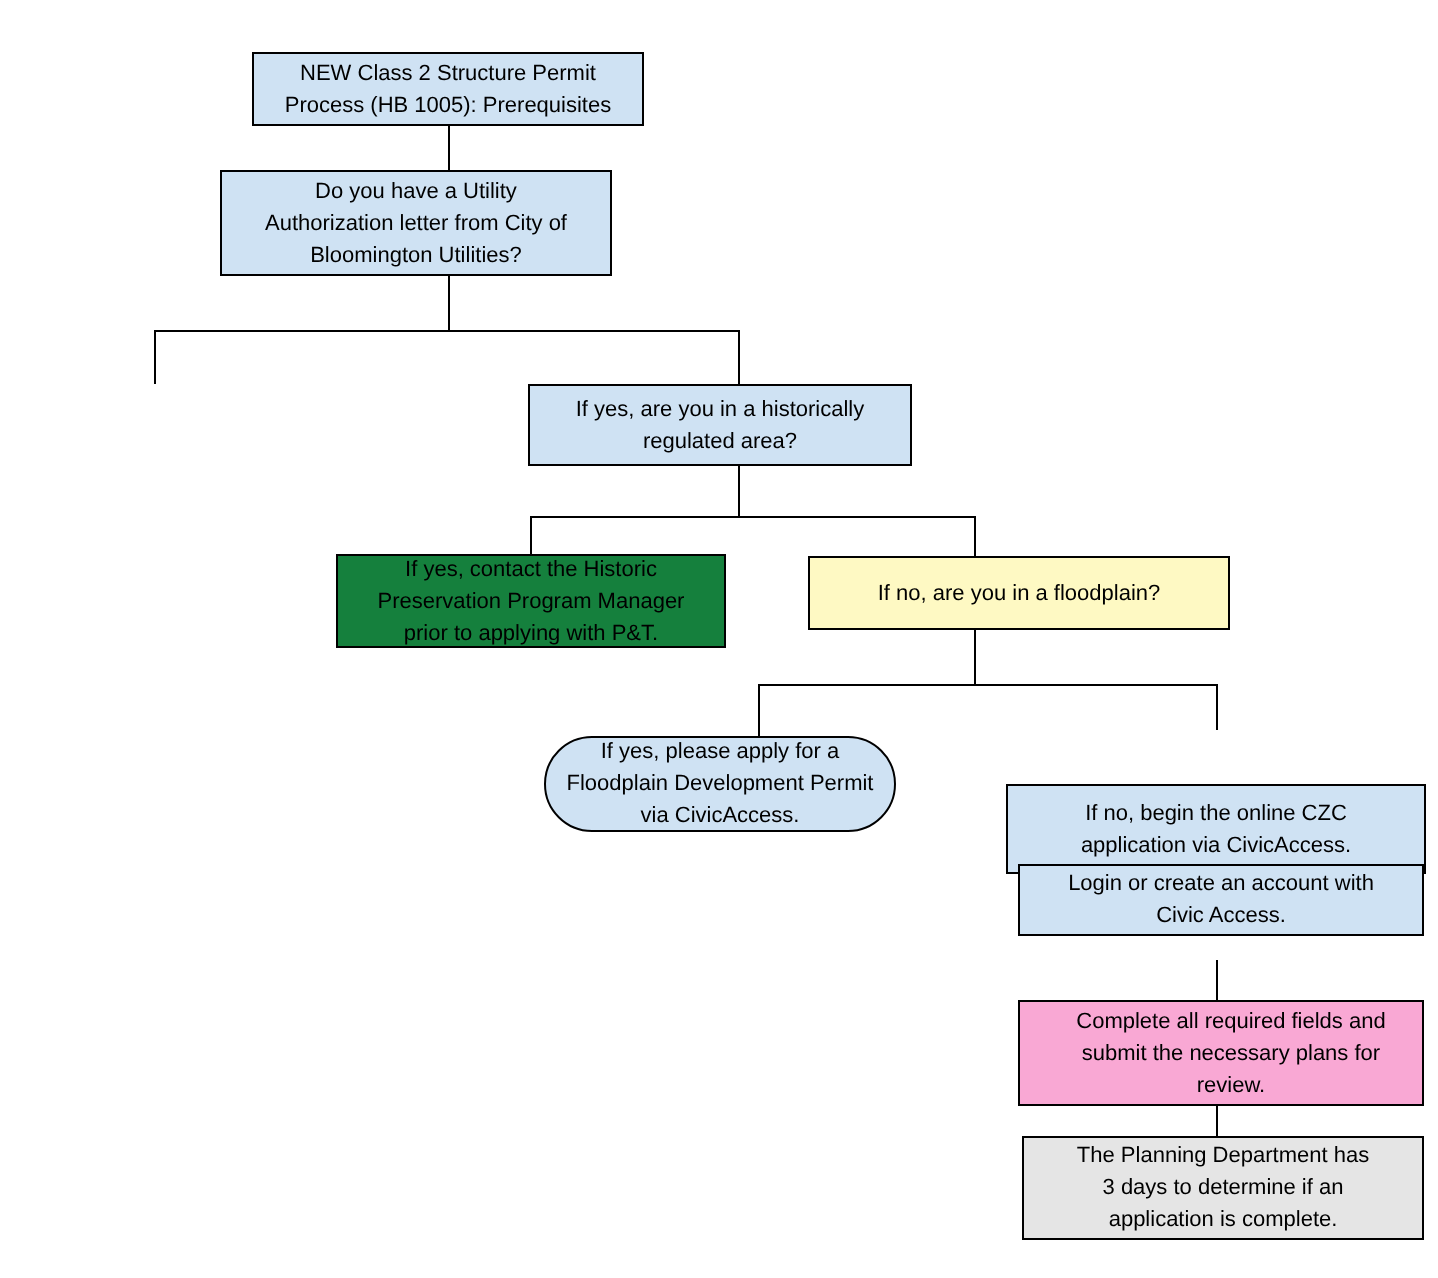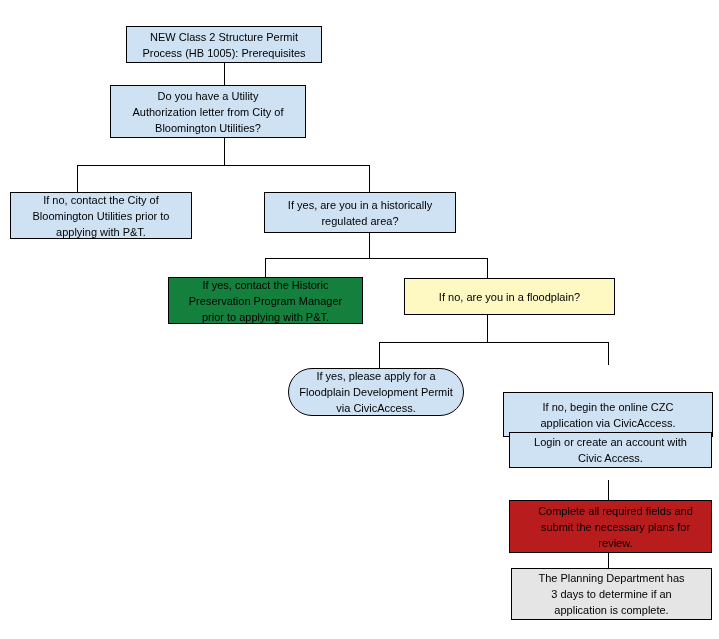--- a/index.html
+++ b/index.html
@@ -54,36 +54,33 @@
       <div class="edge" style="left: 608px; top: 410px; width: 1px; height: 22px; background: rgb(0, 0, 0);"></div>
       <div class="edge" style="left: 608px; top: 480px; width: 1px; height: 20px; background: rgb(0, 0, 0);"></div>
       <div class="edge" style="left: 608px; top: 553px; width: 1px; height: 15px; background: rgb(0, 0, 0);"></div>
     </div>
 
   <div class="node" style="left: 126px; top: 26px; width: 196px; height: 37px; background: rgb(207, 226, 243); border-color: rgb(0, 0, 0); color: rgb(0, 0, 0);">NEW Class 2 Structure Permit
 Process (HB 1005): Prerequisites</div>
   <div class="node" style="left: 110px; top: 85px; width: 196px; height: 53px; background: rgb(207, 226, 243); border-color: rgb(0, 0, 0); color: rgb(0, 0, 0);">Do you have a Utility
 Authorization letter from City of
 Bloomington Utilities?</div>
-  <div class="node" style="left: 10px; top: 192px; width: 182px; height: 47px; background: rgb(207, 226, 243); border-color: rgb(0, 0, 0); color: rgb(0, 0, 0);">If no, contact the City of
-Bloomington Utilities prior to
-applying with P&amp;T.</div>
   <div class="node" style="left: 264px; top: 192px; width: 192px; height: 41px; background: rgb(207, 226, 243); border-color: rgb(0, 0, 0); color: rgb(0, 0, 0);">If yes, are you in a historically
 regulated area?</div>
   <div class="node" style="left: 168px; top: 277px; width: 195px; height: 47px; background: #15803d; border-color: rgb(0, 0, 0); color: rgb(0, 0, 0);">If yes, contact the Historic
 Preservation Program Manager
 prior to applying with P&amp;T.</div>
   <div class="node" style="left: 404px; top: 278px; width: 211px; height: 37px; background: #fef9c3; border-color: rgb(0, 0, 0); color: rgb(0, 0, 0);">If no, are you in a floodplain?</div>
-  <div class="node" style="left: 288px; top: 368px; width: 176px; height: 48px; background: rgb(207, 226, 243); border-color: rgb(0, 0, 0); color: rgb(0, 0, 0); border-radius: 24px;">If yes, please apply for a
+  <div class="node" style="left: 272px; top: 368px; width: 176px; height: 48px; background: rgb(207, 226, 243); border-color: rgb(0, 0, 0); color: rgb(0, 0, 0); border-radius: 24px;">If yes, please apply for a
 Floodplain Development Permit
 via CivicAccess.</div>
   <div class="node" style="left: 503px; top: 365px; width: 210px; height: 45px; background: rgb(207, 226, 243); border-color: rgb(0, 0, 0); color: rgb(0, 0, 0); margin-top: 27px;">If no, begin the online CZC
 application via CivicAccess.</div>
   <div class="node" style="left: 509px; top: 432px; width: 203px; height: 36px; background: rgb(207, 226, 243); border-color: rgb(0, 0, 0); color: rgb(0, 0, 0);">Login or create an account with
 Civic Access.</div>
-  <div class="node" style="left: 509px; top: 500px; width: 203px; height: 53px; background: #b91c1c; border-color: rgb(0, 0, 0); color: rgb(0, 0, 0); padding-left: 12px;">Complete all required fields and
+  <div class="node" style="left: 509px; top: 500px; width: 203px; height: 53px; background: #f9a8d4; border-color: rgb(0, 0, 0); color: rgb(0, 0, 0); padding-left: 12px;">Complete all required fields and
 submit the necessary plans for
 review.</div>
   <div class="node" style="left: 511px; top: 568px; width: 201px; height: 52px; background: #e5e5e5; border-color: rgb(0, 0, 0); color: rgb(0, 0, 0);">The Planning Department has
 3 days to determine if an
 application is complete.</div>
 
 </div>
 
 </body></html>

